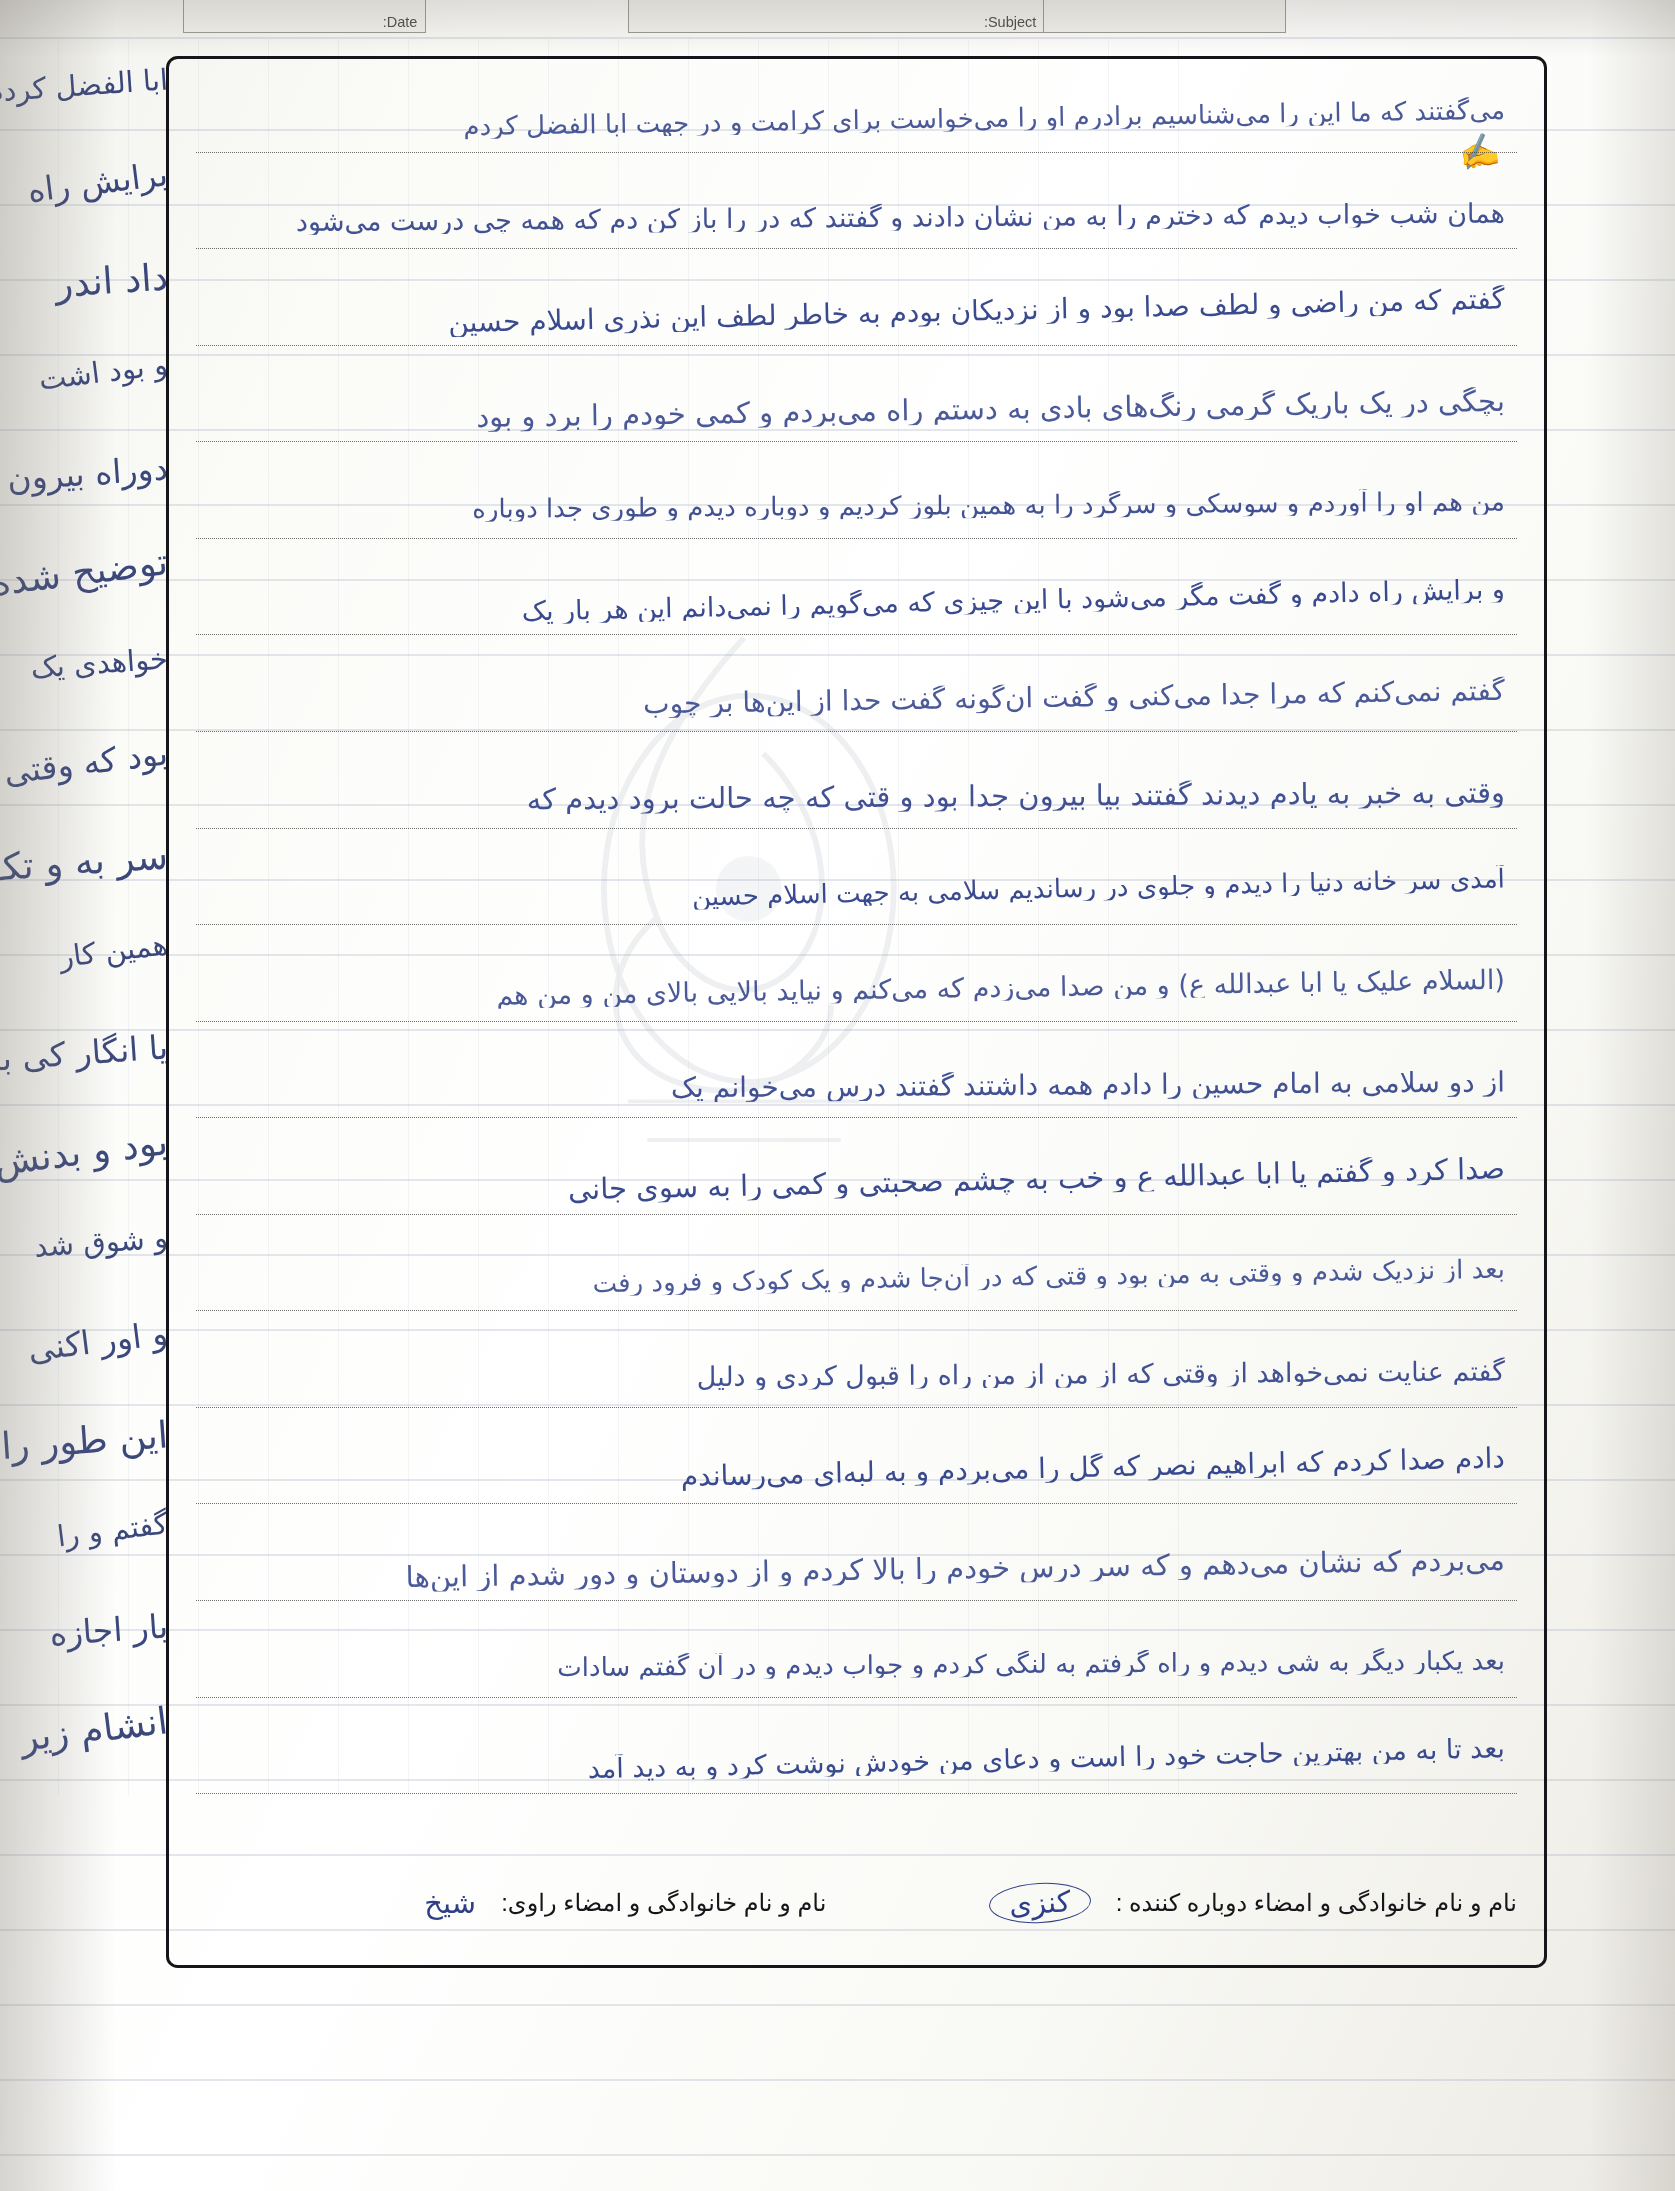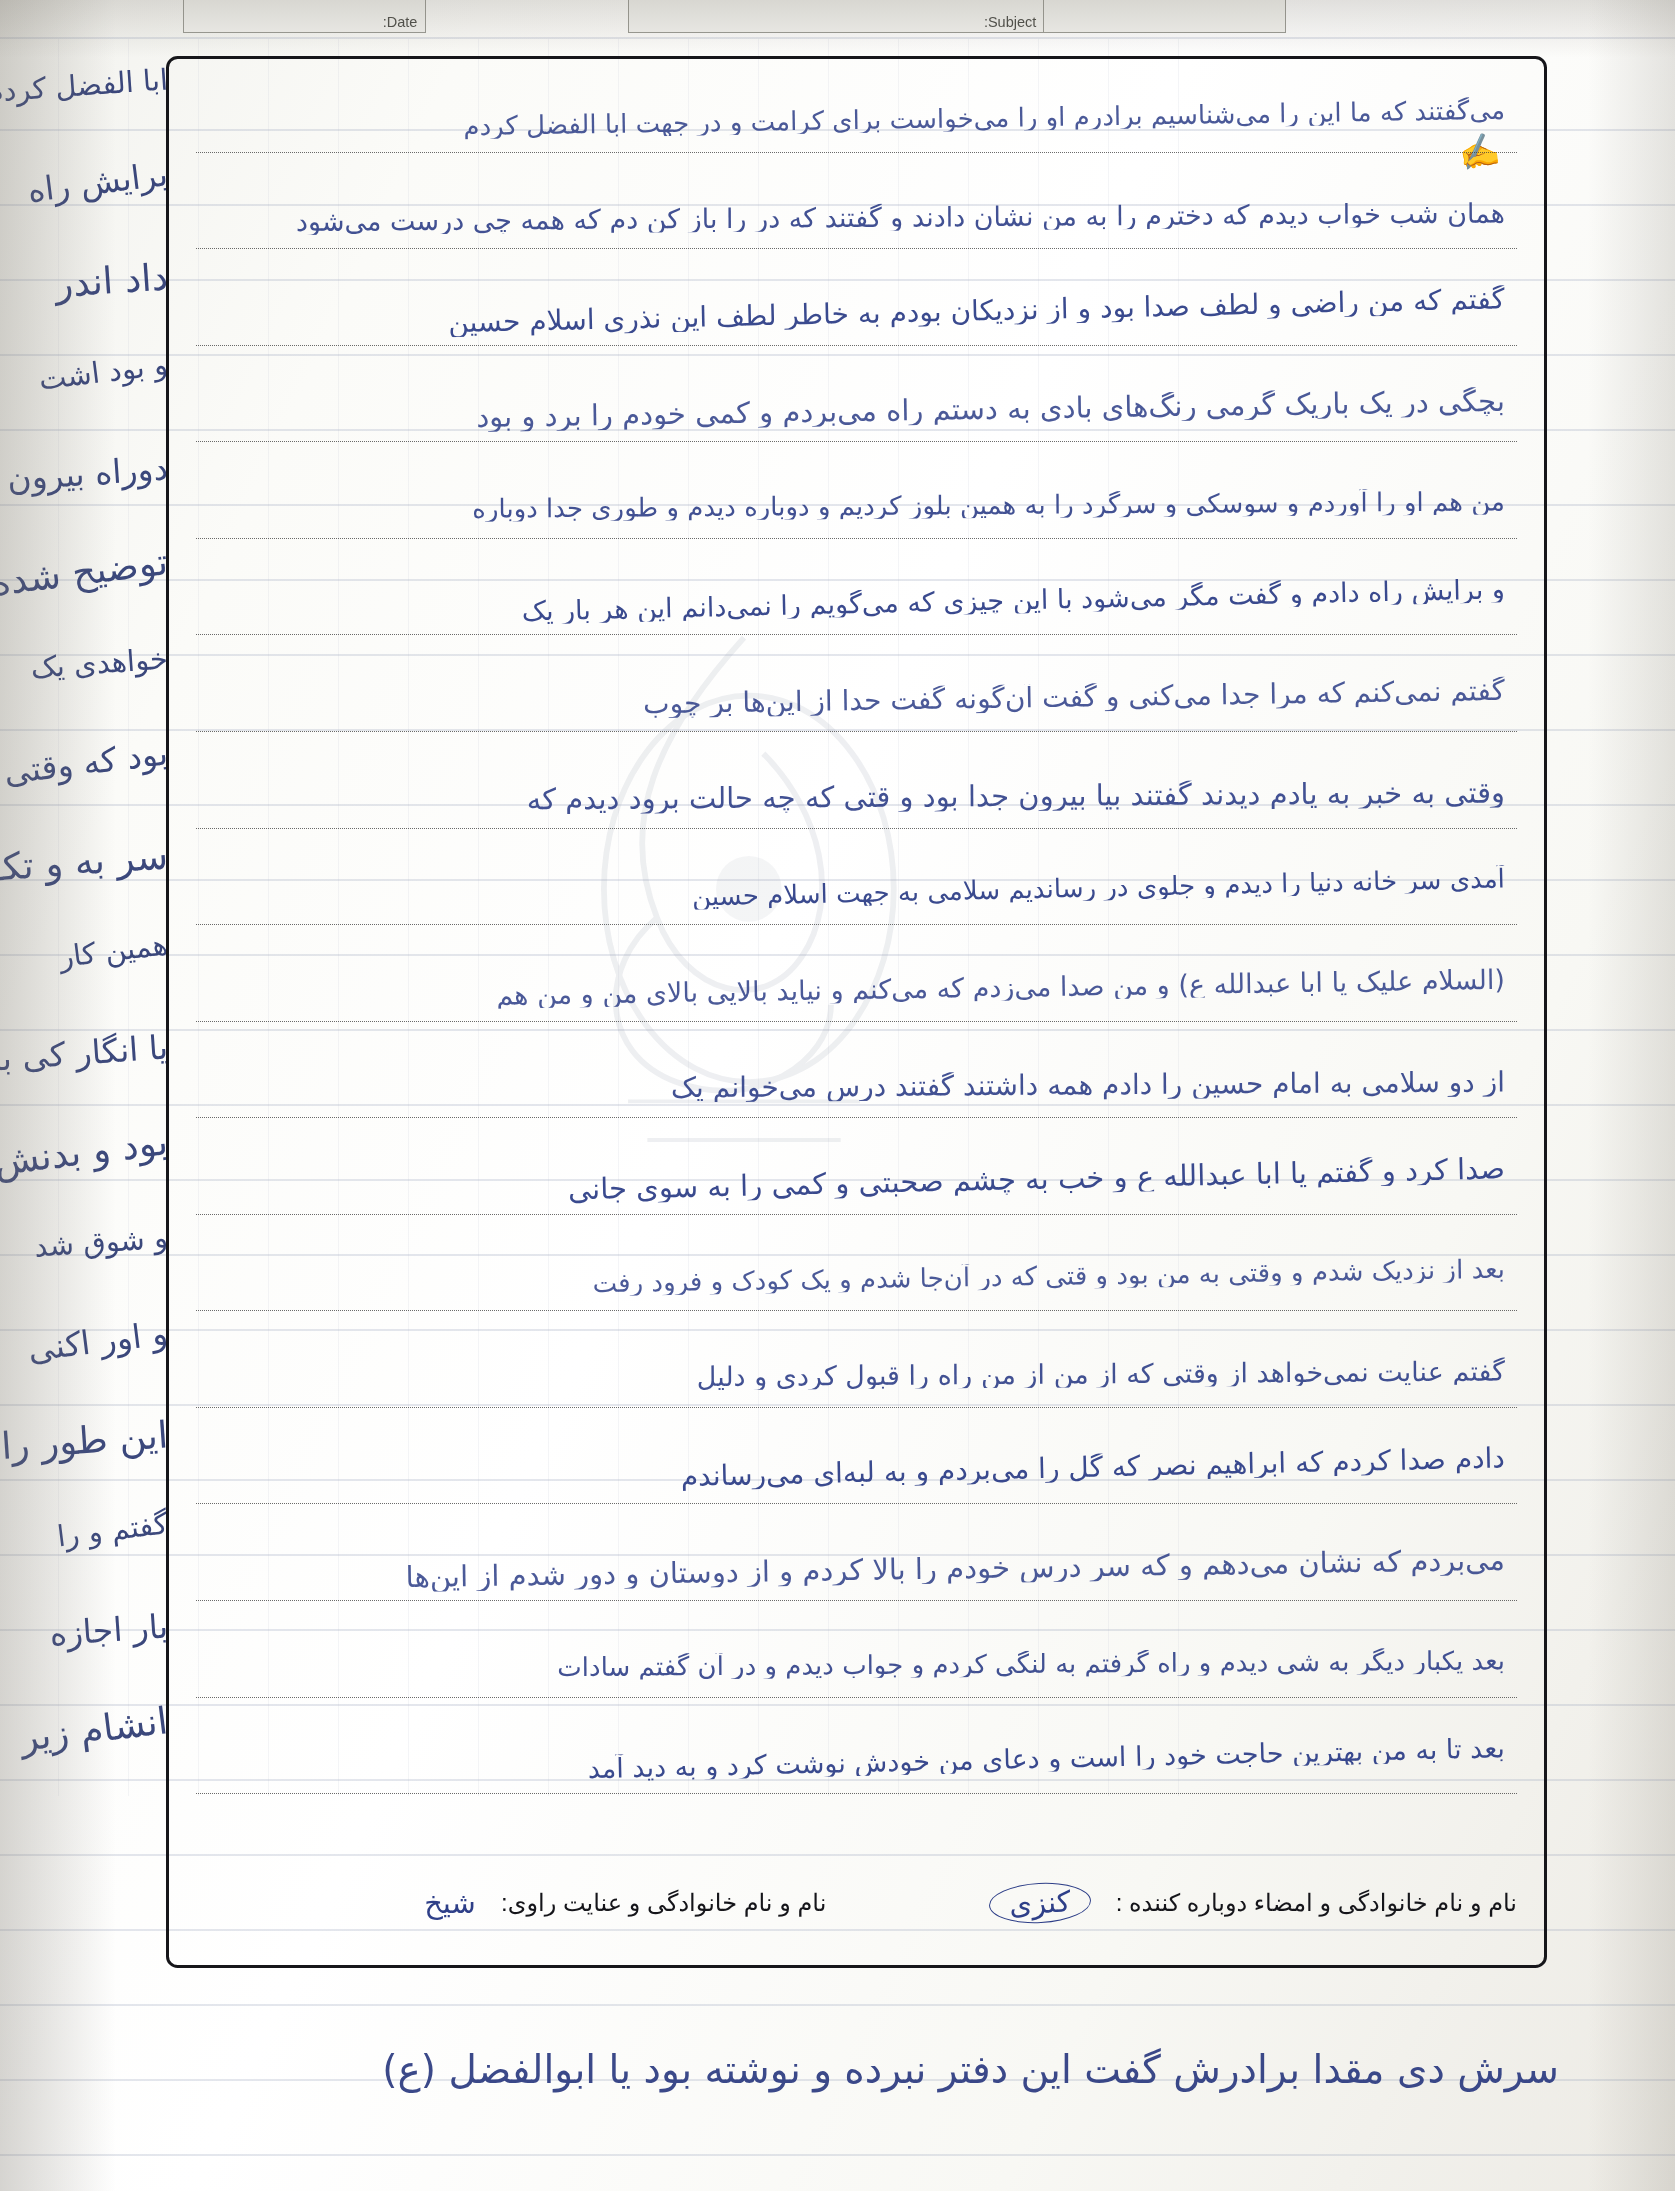--- a/index.html
+++ b/index.html
@@ -305,24 +305,23 @@
         <div class="line-text" style="top: 1400px; transform: rotate(-1.3deg); font-size: 28px; opacity: 0.94;">دادم صدا کردم که ابراهیم نصر که گل را می‌بردم و به لبه‌ای می‌رساندم</div>
         <div class="line-text" style="top: 1497px; transform: rotate(-0.9deg); font-size: 29px; opacity: 0.86;">می‌بردم که نشان می‌دهم و که سر درس خودم را بالا کردم و از دوستان و دور شدم از این‌ها</div>
         <div class="line-text" style="top: 1593px; transform: rotate(-0.4deg); font-size: 26px; opacity: 0.9;">بعد یکبار دیگر به شی دیدم و راه گرفتم به لنگی کردم و جواب دیدم و در آن گفتم سادات</div>
         <div class="line-text" style="top: 1690px; transform: rotate(-1.3deg); font-size: 27px; opacity: 0.94;">بعد تا به من بهترین حاجت خود را است و دعای من خودش نوشت کرد و به دید آمد</div>
       </div>
 
     <div class="sig-band">
       <span class="sig-label">نام و نام خانوادگی و امضاء دوباره کننده :</span>
       <span class="sig-scribble oval">کنزی</span>
       <span class="sig-gap"></span>
-      <span class="sig-label">نام و نام خانوادگی و عنایت راوی:</span>
+      <span class="sig-label">نام و نام خانوادگی و امضاء راوی:</span>
       <span class="sig-scribble">شیخ</span>
     </div>
   </div>
 
-  <div class="footer-hw">سرش دی مقدا برادرش گفت این دفتر نبرده و نوشته بود یا ابوالفضل (ع)</div>
 
   <div class="scan-shadow-left"></div>
   <div class="scan-shadow-top"></div>
   <div class="scan-shadow-right"></div>
 </div>
 
 
 </body></html>

